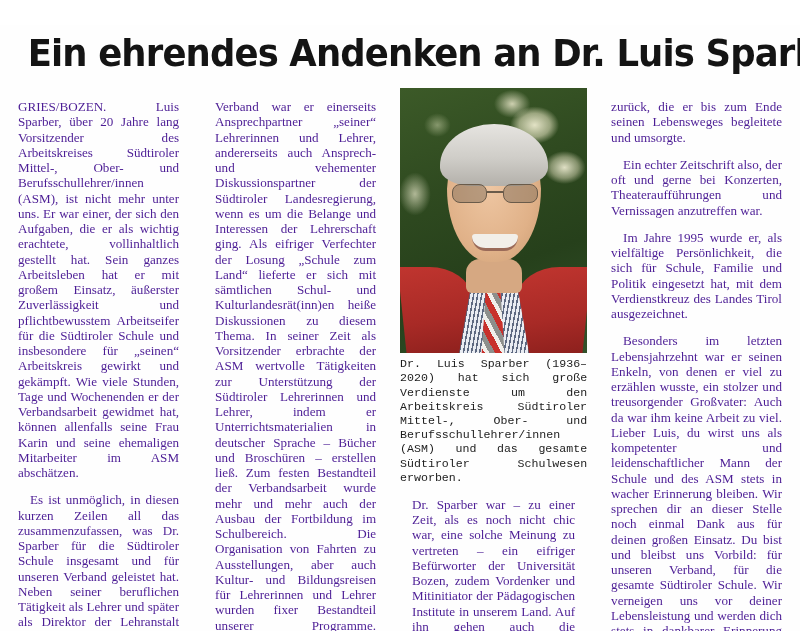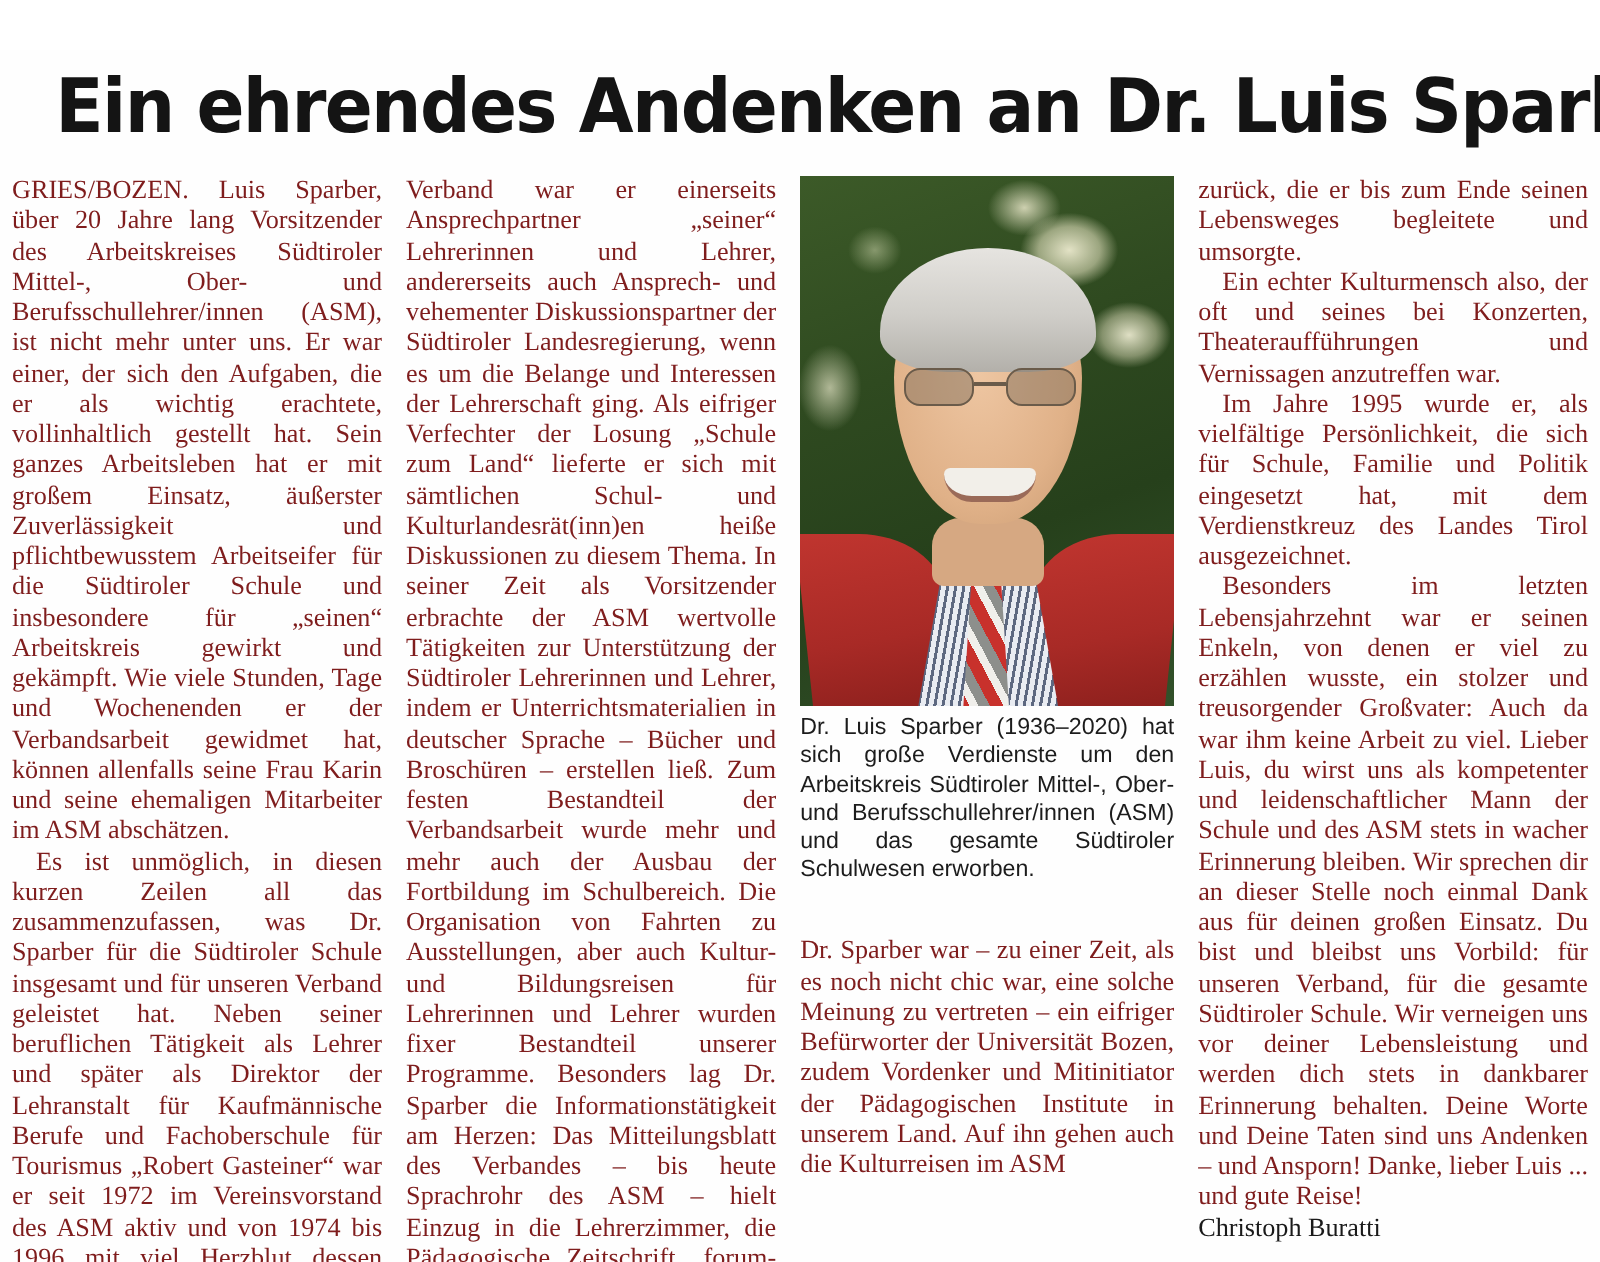--- a/index.html
+++ b/index.html
@@ -56,22 +56,22 @@
   }
   .col:last-child { padding-right: 2px; }
 
   .body-text {
     font-family: "Liberation Serif", serif;
     font-size: 13.1px;
     line-height: 15.25px;
     text-align: justify;
     text-justify: inter-word;
     hyphens: manual;
-    color: #7f1d1d;
-    margin: 0;
+    color: #4c1d95;
+    margin: 12px;
   }
   .body-text + .body-text {
     text-indent: 12px;
   }
   .body-text.no-indent { text-indent: 0; }
 
   .dateline {
     font-variant: small-caps;
   }
 
@@ -169,26 +169,26 @@
   .p-mouth {
     position: absolute;
     top: 146px; left: 72px;
     width: 46px; height: 14px;
     background: #f2efe9;
     border-radius: 4px 4px 18px 18px;
     border-bottom: 3px solid #9a6a58;
   }
 
   .caption {
-    font-family: Liberation Sans, sans-serif;
+    font-family: Liberation Mono, monospace;
     font-size: 11.6px;
     line-height: 14.2px;
     text-align: justify;
     color: #1c1c1c;
-    margin: 0 0 25px 0;
+    margin: 0 0 12px 0;
     width: 187px;
   }
 
   .byline {
     font-family: "Liberation Serif", serif;
     font-size: 13.1px;
     line-height: 15.25px;
     text-align: left;
     margin: 0;
   }
@@ -228,20 +228,20 @@
             <div class="p-lens r"></div>
           </div>
         </div>
       </div>
       <p class="caption">Dr. Luis Sparber (1936–2020) hat sich große Verdienste um den Arbeitskreis Südtiroler Mittel-, Ober- und Berufsschullehrer/innen (ASM) und das gesamte Südtiroler Schulwesen erworben.</p>
       <p class="body-text no-indent">Dr. Sparber war – zu einer Zeit, als es noch nicht chic war, eine solche Meinung zu vertreten – ein eifriger Befürworter der Universität Bozen, zudem Vordenker und Mitinitiator der Pädagogischen Institute in unserem Land. Auf ihn gehen auch die Kulturreisen im ASM</p>
     </div>
 
     <div class="col">
       <p class="body-text no-indent">zurück, die er bis zum Ende seinen Lebensweges begleitete und umsorgte.</p>
-      <p class="body-text">Ein echter Kulturmensch also, der oft und seines bei Konzerten, Theateraufführungen und Vernissagen anzutreffen war.</p>
+      <p class="body-text">Ein echter Zeitschrift also, der oft und gerne bei Konzerten, Theateraufführungen und Vernissagen anzutreffen war.</p>
       <p class="body-text">Im Jahre 1995 wurde er, als vielfältige Persönlichkeit, die sich für Schule, Familie und Politik eingesetzt hat, mit dem Verdienstkreuz des Landes Tirol ausgezeichnet.</p>
       <p class="body-text">Besonders im letzten Lebensjahrzehnt war er seinen Enkeln, von denen er viel zu erzählen wusste, ein stolzer und treusorgender Großvater: Auch da war ihm keine Arbeit zu viel. Lieber Luis, du wirst uns als kompetenter und leidenschaftlicher Mann der Schule und des ASM stets in wacher Erinnerung bleiben. Wir sprechen dir an dieser Stelle noch einmal Dank aus für deinen großen Einsatz. Du bist und bleibst uns Vorbild: für unseren Verband, für die gesamte Südtiroler Schule. Wir verneigen uns vor deiner Lebensleistung und werden dich stets in dankbarer Erinnerung behalten. Deine Worte und Deine Taten sind uns Andenken – und Ansporn! Danke, lieber Luis ... und gute Reise!</p>
       <p class="byline">Christoph Buratti</p>
     </div>
 
   </div>
 </div>
 
 </body></html>

